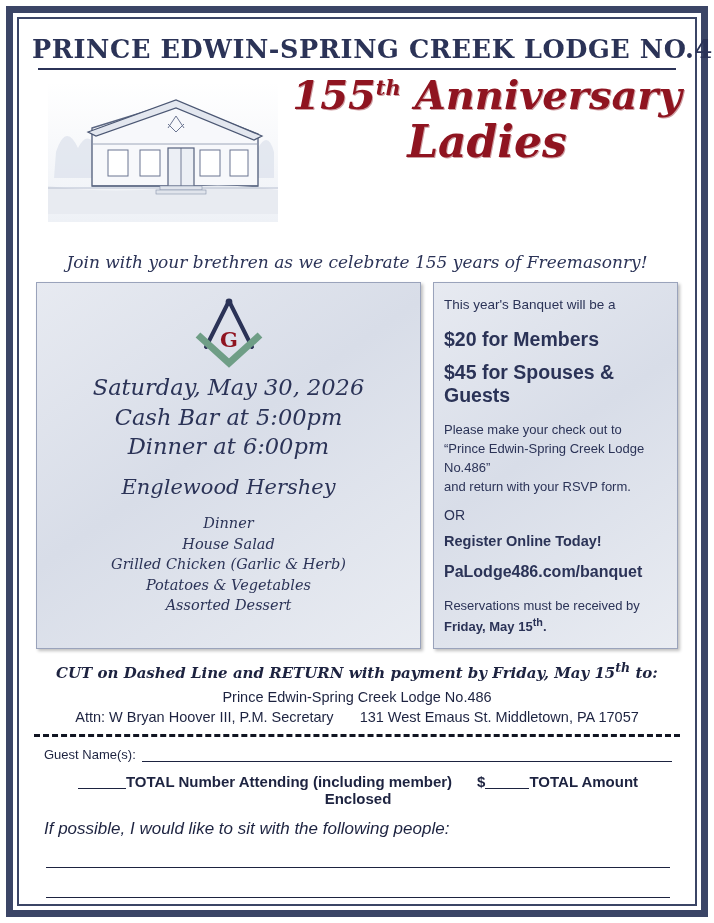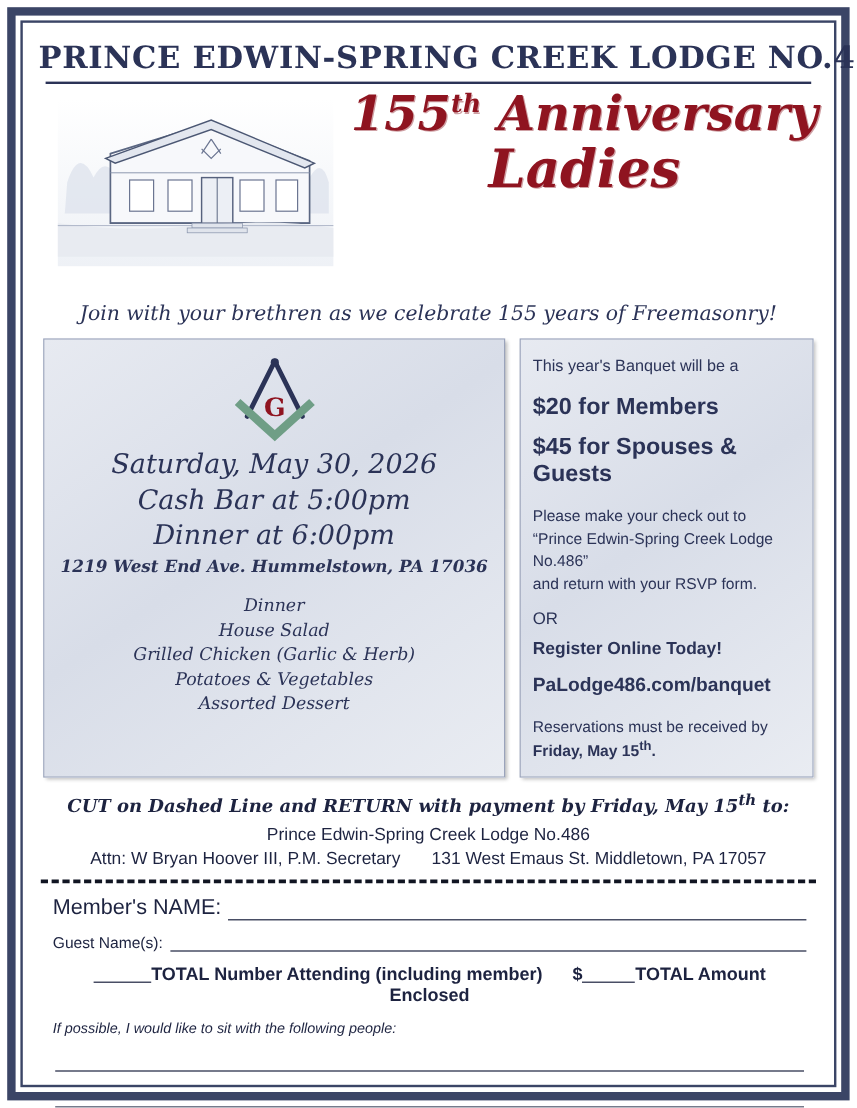--- a/index.html
+++ b/index.html
@@ -308,21 +308,21 @@
     vertical-align: -2px;
   }
   .blank-sm {
     display: inline-block;
     border-bottom: 1.5px solid #1d2340;
     width: 44px;
     height: 14px;
     vertical-align: -2px;
   }
   .sit-note {
-    font-size: 12px;
+    font-size: 17px;
     font-style: italic;
     color: #1d2340;
     margin-bottom: 10px;
   }
   .sig-line {
     border-bottom: 1px solid #1d2340;
     height: 18px;
     margin: 0 2px 11px 2px;
   }
 </style>
@@ -400,21 +400,21 @@
 
           <path d="M12,40 L43,68 L74,40" stroke="#6f9e86" stroke-width="7" fill="none" stroke-linejoin="miter"></path>
 
           <text x="43" y="52" text-anchor="middle" font-family="DejaVu Serif, serif" font-size="21" font-weight="bold" fill="#8f1420">G</text>
         </svg>
 
         <div class="ev-date">Saturday, May 30, 2026</div>
         <div class="ev-date">Cash Bar at 5:00pm</div>
         <div class="ev-date">Dinner at 6:00pm</div>
 
-        <div class="ev-addr">1219 West End Ave. Hummelstown, PA 17036</div>
+        <div class="ev-venue">Englewood Hershey</div>
 
         <div class="menu">
           <div>Dinner</div>
           <div>House Salad</div>
           <div>Grilled Chicken (Garlic &amp; Herb)</div>
           <div>Potatoes &amp; Vegetables</div>
           <div>Assorted Dessert</div>
         </div>
       </div>
 
@@ -441,24 +441,20 @@
     <div class="cut-note"><span>CUT on Dashed Line and RETURN with payment by Friday, May 15</span><sup>th</sup><span> to:</span></div>
 
     <div class="mail-line">Prince Edwin-Spring Creek Lodge No.486</div>
     <div class="mail-line2">
       <span>Attn: W Bryan Hoover III, P.M. Secretary</span><span class="gap"></span><span>131 West Emaus St. Middletown, PA 17057</span>
     </div>
 
     <div class="dashed"></div>
 
     <div class="form">
-      <div class="f-row">
-        <span class="f-label">Member's NAME:</span>
-        <span class="f-rule"></span>
-      </div>
 
       <div class="f-row">
         <span class="f-label-sm">Guest Name(s):</span>
         <span class="f-rule-thin"></span>
       </div>
 
       <div class="totals">
         <span class="blank"></span><span>TOTAL Number Attending (including member)</span>
         &nbsp;&nbsp;&nbsp;&nbsp;
         <span>$</span><span class="blank-sm"></span><span>TOTAL Amount Enclosed</span>

